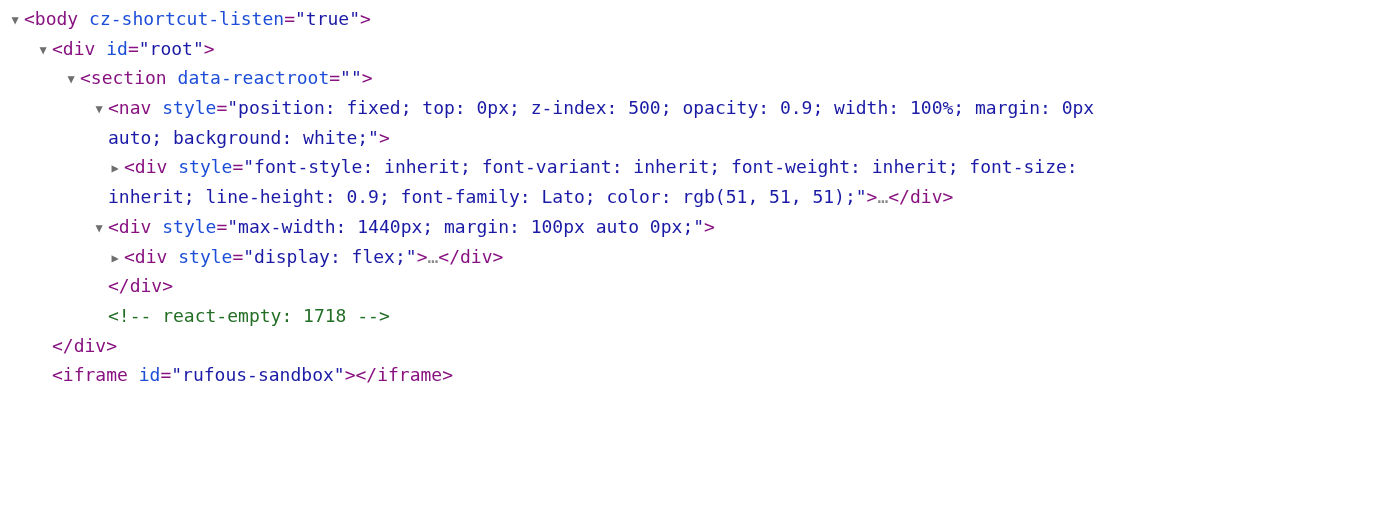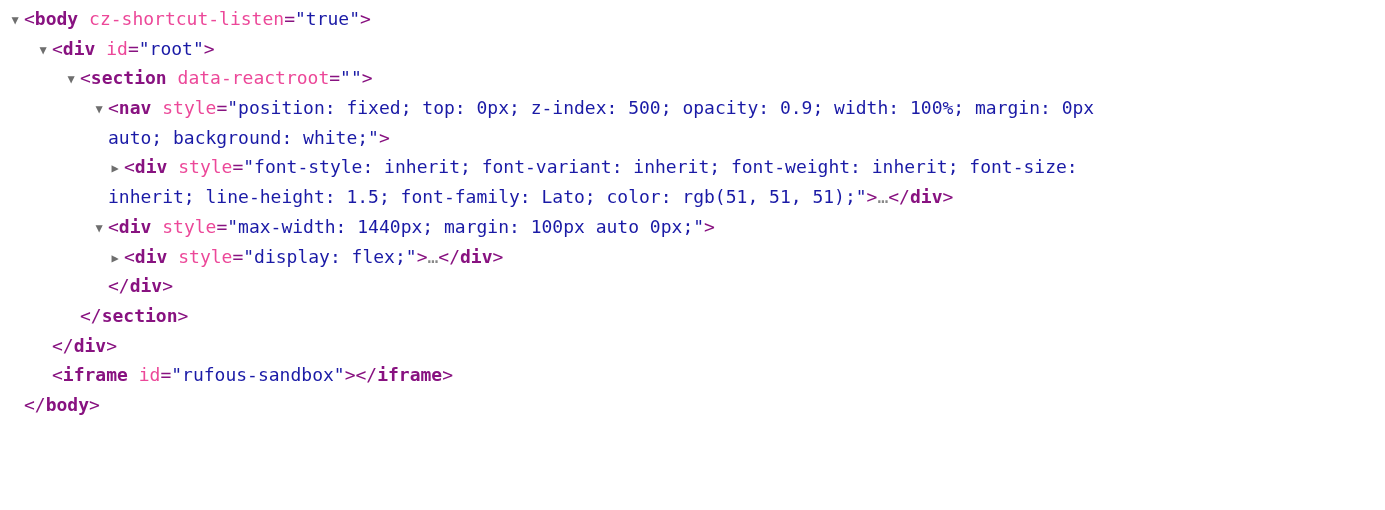--- a/index.html
+++ b/index.html
@@ -19,22 +19,22 @@
     text-align: center;
     color: #6e6e6e;
     font-size: 12px;
     cursor: pointer;
     user-select: none;
     vertical-align: 1px;
     margin-right: 2px;
   }
   .toggle.spacer { visibility: hidden; }
   .p { color: #881280; }       
-  .tag { color: #881280; font-weight: bold; }     
-  .attr { color: #ec4899; }    
+  .tag { color: #881280; }     
+  .attr { color: #1d4ed8; }    
   .val { color: #1a1aa6; }     
   .ellipsis { color: #888; }
   .comment { color: #236e25; }
   .ind1 { padding-left: 28px; }
   .ind2 { padding-left: 56px; }
   .ind3 { padding-left: 84px; }
   .ind3b { padding-left: 100px; }
 </style>
 </head>
 <body>
@@ -44,32 +44,31 @@
 <span class="line"><span class="toggle">▼</span><span class="p">&lt;</span><span class="tag">body</span> <span class="attr">cz-shortcut-listen</span><span class="p">=</span><span class="val">"true"</span><span class="p">&gt;</span></span>
 
 <span class="line ind1"><span class="toggle">▼</span><span class="p">&lt;</span><span class="tag">div</span> <span class="attr">id</span><span class="p">=</span><span class="val">"root"</span><span class="p">&gt;</span></span>
 
 <span class="line ind2"><span class="toggle">▼</span><span class="p">&lt;</span><span class="tag">section</span> <span class="attr">data-reactroot</span><span class="p">=</span><span class="val">""</span><span class="p">&gt;</span></span>
 
 <span class="line ind3"><span class="toggle">▼</span><span class="p">&lt;</span><span class="tag">nav</span> <span class="attr">style</span><span class="p">=</span><span class="val">"position: fixed; top: 0px; z-index: 500; opacity: 0.9; width: 100%; margin: 0px </span></span>
 <span class="line ind3b"><span class="val">auto; background: white;"</span><span class="p">&gt;</span></span>
 
 <span class="line ind3b"><span class="toggle">▶</span><span class="p">&lt;</span><span class="tag">div</span> <span class="attr">style</span><span class="p">=</span><span class="val">"font-style: inherit; font-variant: inherit; font-weight: inherit; font-size: </span></span>
-<span class="line ind3b"><span class="val">inherit; line-height: 1.5; font-family: Lato; color: rgb(51, 51, 51);"</span><span class="p">&gt;</span><span class="ellipsis">…</span><span class="p">&lt;/</span><span class="tag">div</span><span class="p">&gt;</span></span>
+<span class="line ind3b"><span class="val">inherit; line-height: 0.9; font-family: Lato; color: rgb(51, 51, 51);"</span><span class="p">&gt;</span><span class="ellipsis">…</span><span class="p">&lt;/</span><span class="tag">div</span><span class="p">&gt;</span></span>
 
 
 <span class="line ind3"><span class="toggle">▼</span><span class="p">&lt;</span><span class="tag">div</span> <span class="attr">style</span><span class="p">=</span><span class="val">"max-width: 1440px; margin: 100px auto 0px;"</span><span class="p">&gt;</span></span>
 
 <span class="line ind3b"><span class="toggle">▶</span><span class="p">&lt;</span><span class="tag">div</span> <span class="attr">style</span><span class="p">=</span><span class="val">"display: flex;"</span><span class="p">&gt;</span><span class="ellipsis">…</span><span class="p">&lt;/</span><span class="tag">div</span><span class="p">&gt;</span></span>
 
 <span class="line ind3b"><span class="p">&lt;/</span><span class="tag">div</span><span class="p">&gt;</span></span>
 
+<span class="line ind3b"><span class="comment">&lt;!-- react-empty: 1718 --&gt;</span></span>
 
-<span class="line ind2"><span class="toggle spacer">▼</span><span class="p">&lt;/</span><span class="tag">section</span><span class="p">&gt;</span></span>
 
 <span class="line ind1"><span class="toggle spacer">▼</span><span class="p">&lt;/</span><span class="tag">div</span><span class="p">&gt;</span></span>
 
 
 <span class="line ind1"><span class="toggle spacer">▼</span><span class="p">&lt;</span><span class="tag">iframe</span> <span class="attr">id</span><span class="p">=</span><span class="val">"rufous-sandbox"</span><span class="p">&gt;</span><span class="p">&lt;/</span><span class="tag">iframe</span><span class="p">&gt;</span></span>
 
-<span class="line"><span class="toggle spacer">▼</span><span class="p">&lt;/</span><span class="tag">body</span><span class="p">&gt;</span></span>
 
 </div>
 
 </body></html>

